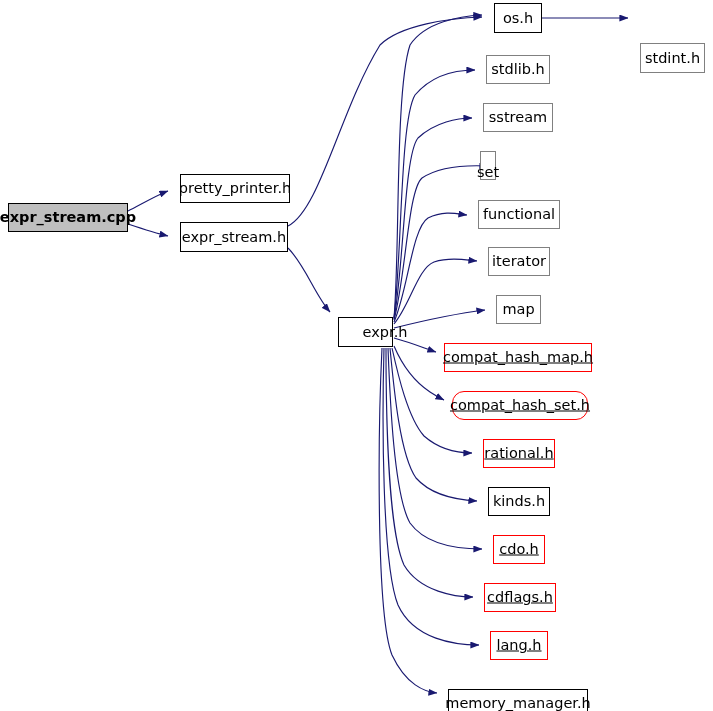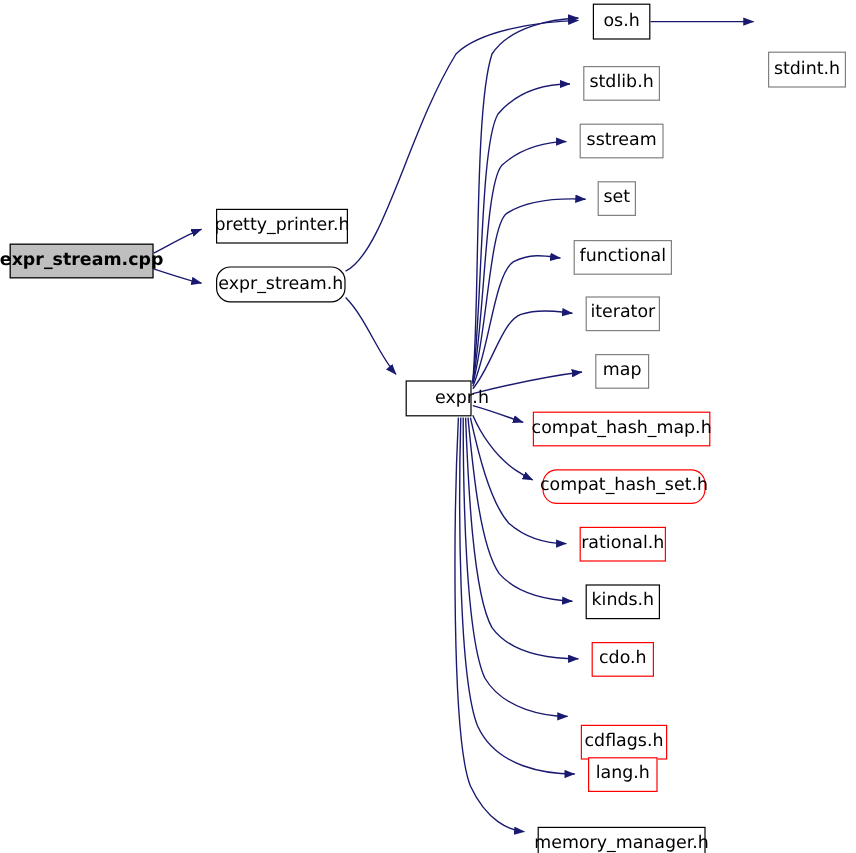--- a/index.html
+++ b/index.html
@@ -37,20 +37,21 @@
     color: #000000;
     white-space: nowrap;
     letter-spacing: 0px;
   }
   .node.black {
     border: 1.4px solid #000000;
     text-align: center;
   }
   .node.red {
     border: 1.4px solid #ff0000;
+    text-decoration: underline;
   }
   .node.current {
     border: 1.4px solid #000000;
     background: #bfbfbf;
   }
   .node .label {
     display: block;
     transform: translateY(-0.5px);
   }
 </style>
@@ -87,39 +88,39 @@
         <path d="M 542,18 C 570,18 600,18 628,18" fill="none" stroke="#191970" stroke-width="1.15" marker-end="url(#arrowhead)"></path>
       </g>
   </svg>
   <div id="node-group">
       <div class="node current" style="left: 8px; top: 203px; width: 120px; height: 29px; font-weight: bold;">
         <span class="label">expr_stream.cpp</span>
       </div>
       <div class="node black" style="left: 180px; top: 174px; width: 110px; height: 29px;">
         <span class="label">pretty_printer.h</span>
       </div>
-      <div class="node black" style="left: 180px; top: 222px; width: 108px; height: 30px; border-radius: 12px;">
+      <div class="node black" style="left: 180px; top: 222px; width: 108px; height: 30px;">
         <span class="label">expr_stream.h</span>
       </div>
       <div class="node black" style="left: 338px; top: 317px; width: 55px; height: 30px; padding-left: 39px;">
         <span class="label">expr.h</span>
       </div>
       <div class="node black" style="left: 494px; top: 3px; width: 48px; height: 30px;">
         <span class="label">os.h</span>
       </div>
       <div class="node " style="left: 640px; top: 3px; width: 65px; height: 30px; margin-top: 40px;">
         <span class="label">stdint.h</span>
       </div>
       <div class="node " style="left: 486px; top: 55px; width: 64px; height: 29px;">
         <span class="label">stdlib.h</span>
       </div>
       <div class="node " style="left: 483px; top: 103px; width: 70px; height: 29px;">
         <span class="label">sstream</span>
       </div>
-      <div class="node " style="left: 498px; top: 151px; width: 32px; height: 29px;">
+      <div class="node " style="left: 480px; top: 151px; width: 16px; height: 29px; align-items: flex-end;">
         <span class="label">set</span>
       </div>
       <div class="node " style="left: 478px; top: 200px; width: 82px; height: 29px;">
         <span class="label">functional</span>
       </div>
       <div class="node " style="left: 488px; top: 247px; width: 62px; height: 29px;">
         <span class="label">iterator</span>
       </div>
       <div class="node " style="left: 496px; top: 295px; width: 45px; height: 29px; justify-content: center;">
         <span class="label">map</span>
@@ -132,21 +133,21 @@
       </div>
       <div class="node red" style="left: 483px; top: 439px; width: 72px; height: 29px;">
         <span class="label">rational.h</span>
       </div>
       <div class="node black" style="left: 488px; top: 487px; width: 62px; height: 29px;">
         <span class="label">kinds.h</span>
       </div>
       <div class="node red" style="left: 493px; top: 535px; width: 52px; height: 29px;">
         <span class="label">cdo.h</span>
       </div>
-      <div class="node red" style="left: 484px; top: 604px; width: 72px; height: 29px;">
+      <div class="node red" style="left: 484px; top: 583px; width: 72px; height: 29px;">
         <span class="label">cdflags.h</span>
       </div>
       <div class="node red" style="left: 490px; top: 631px; width: 58px; height: 29px;">
         <span class="label">lang.h</span>
       </div>
       <div class="node black" style="left: 448px; top: 678px; width: 140px; height: 29px; margin-top: 11px;">
         <span class="label">memory_manager.h</span>
       </div>
     </div>
 </div>

